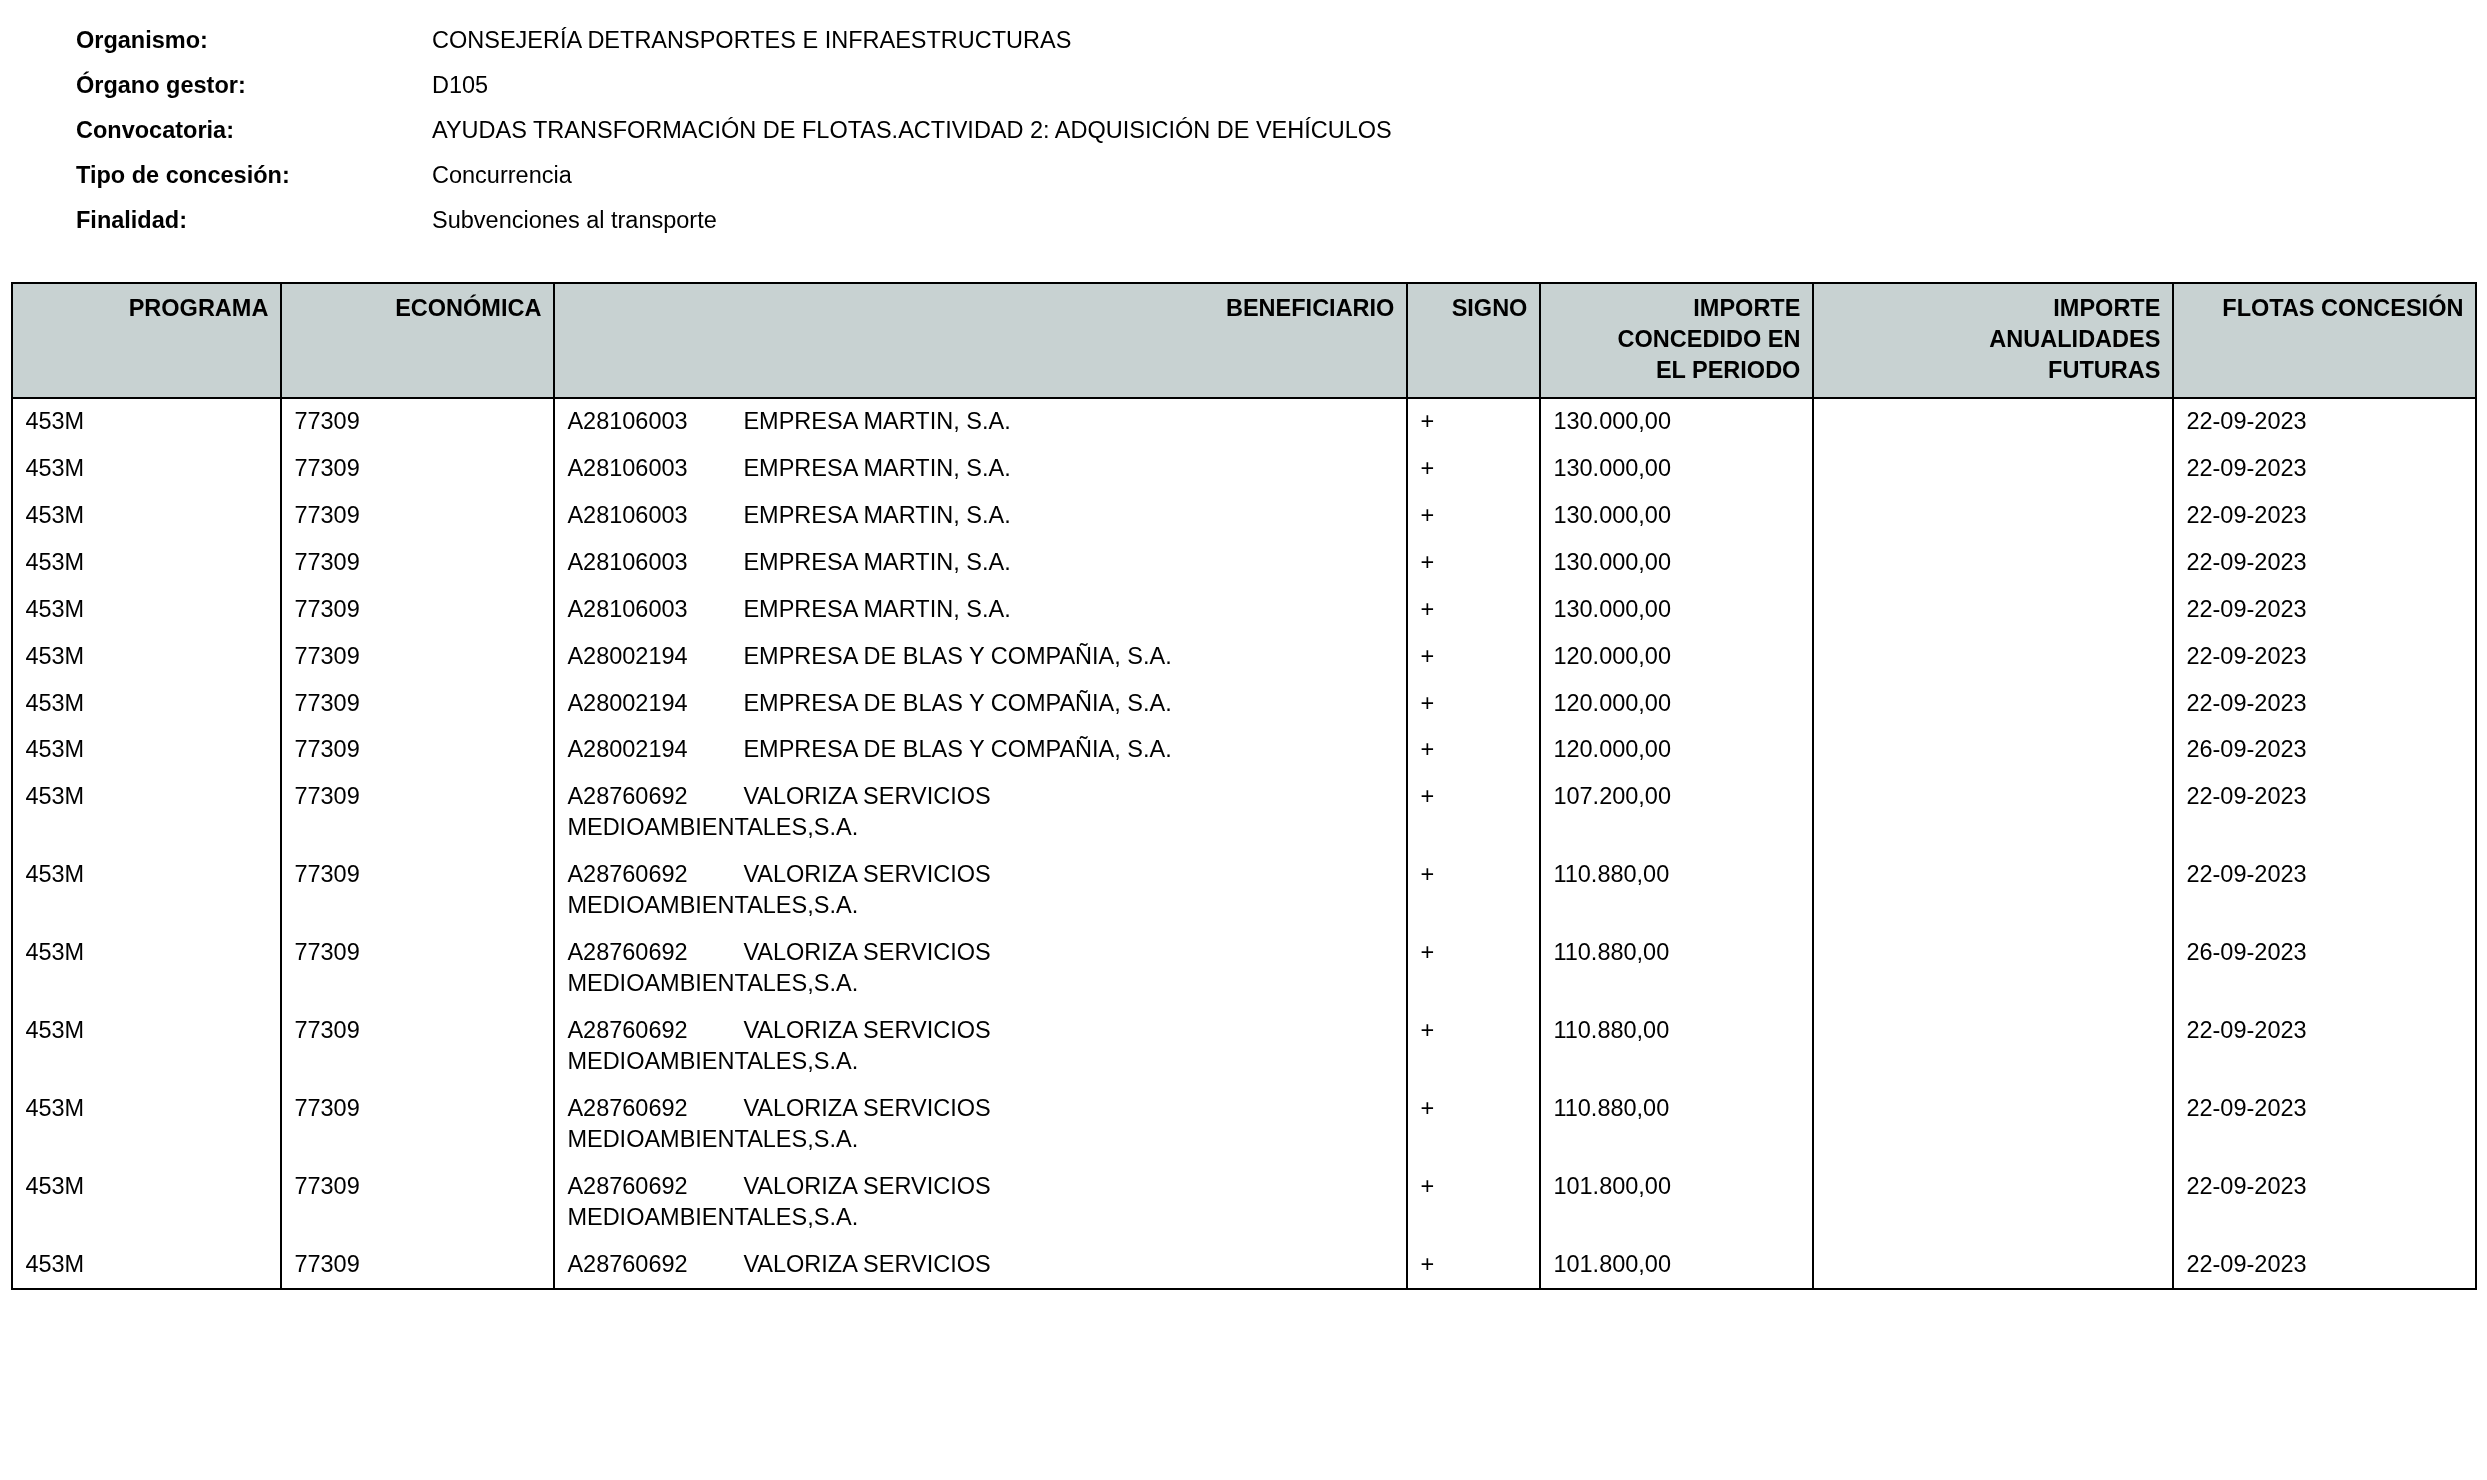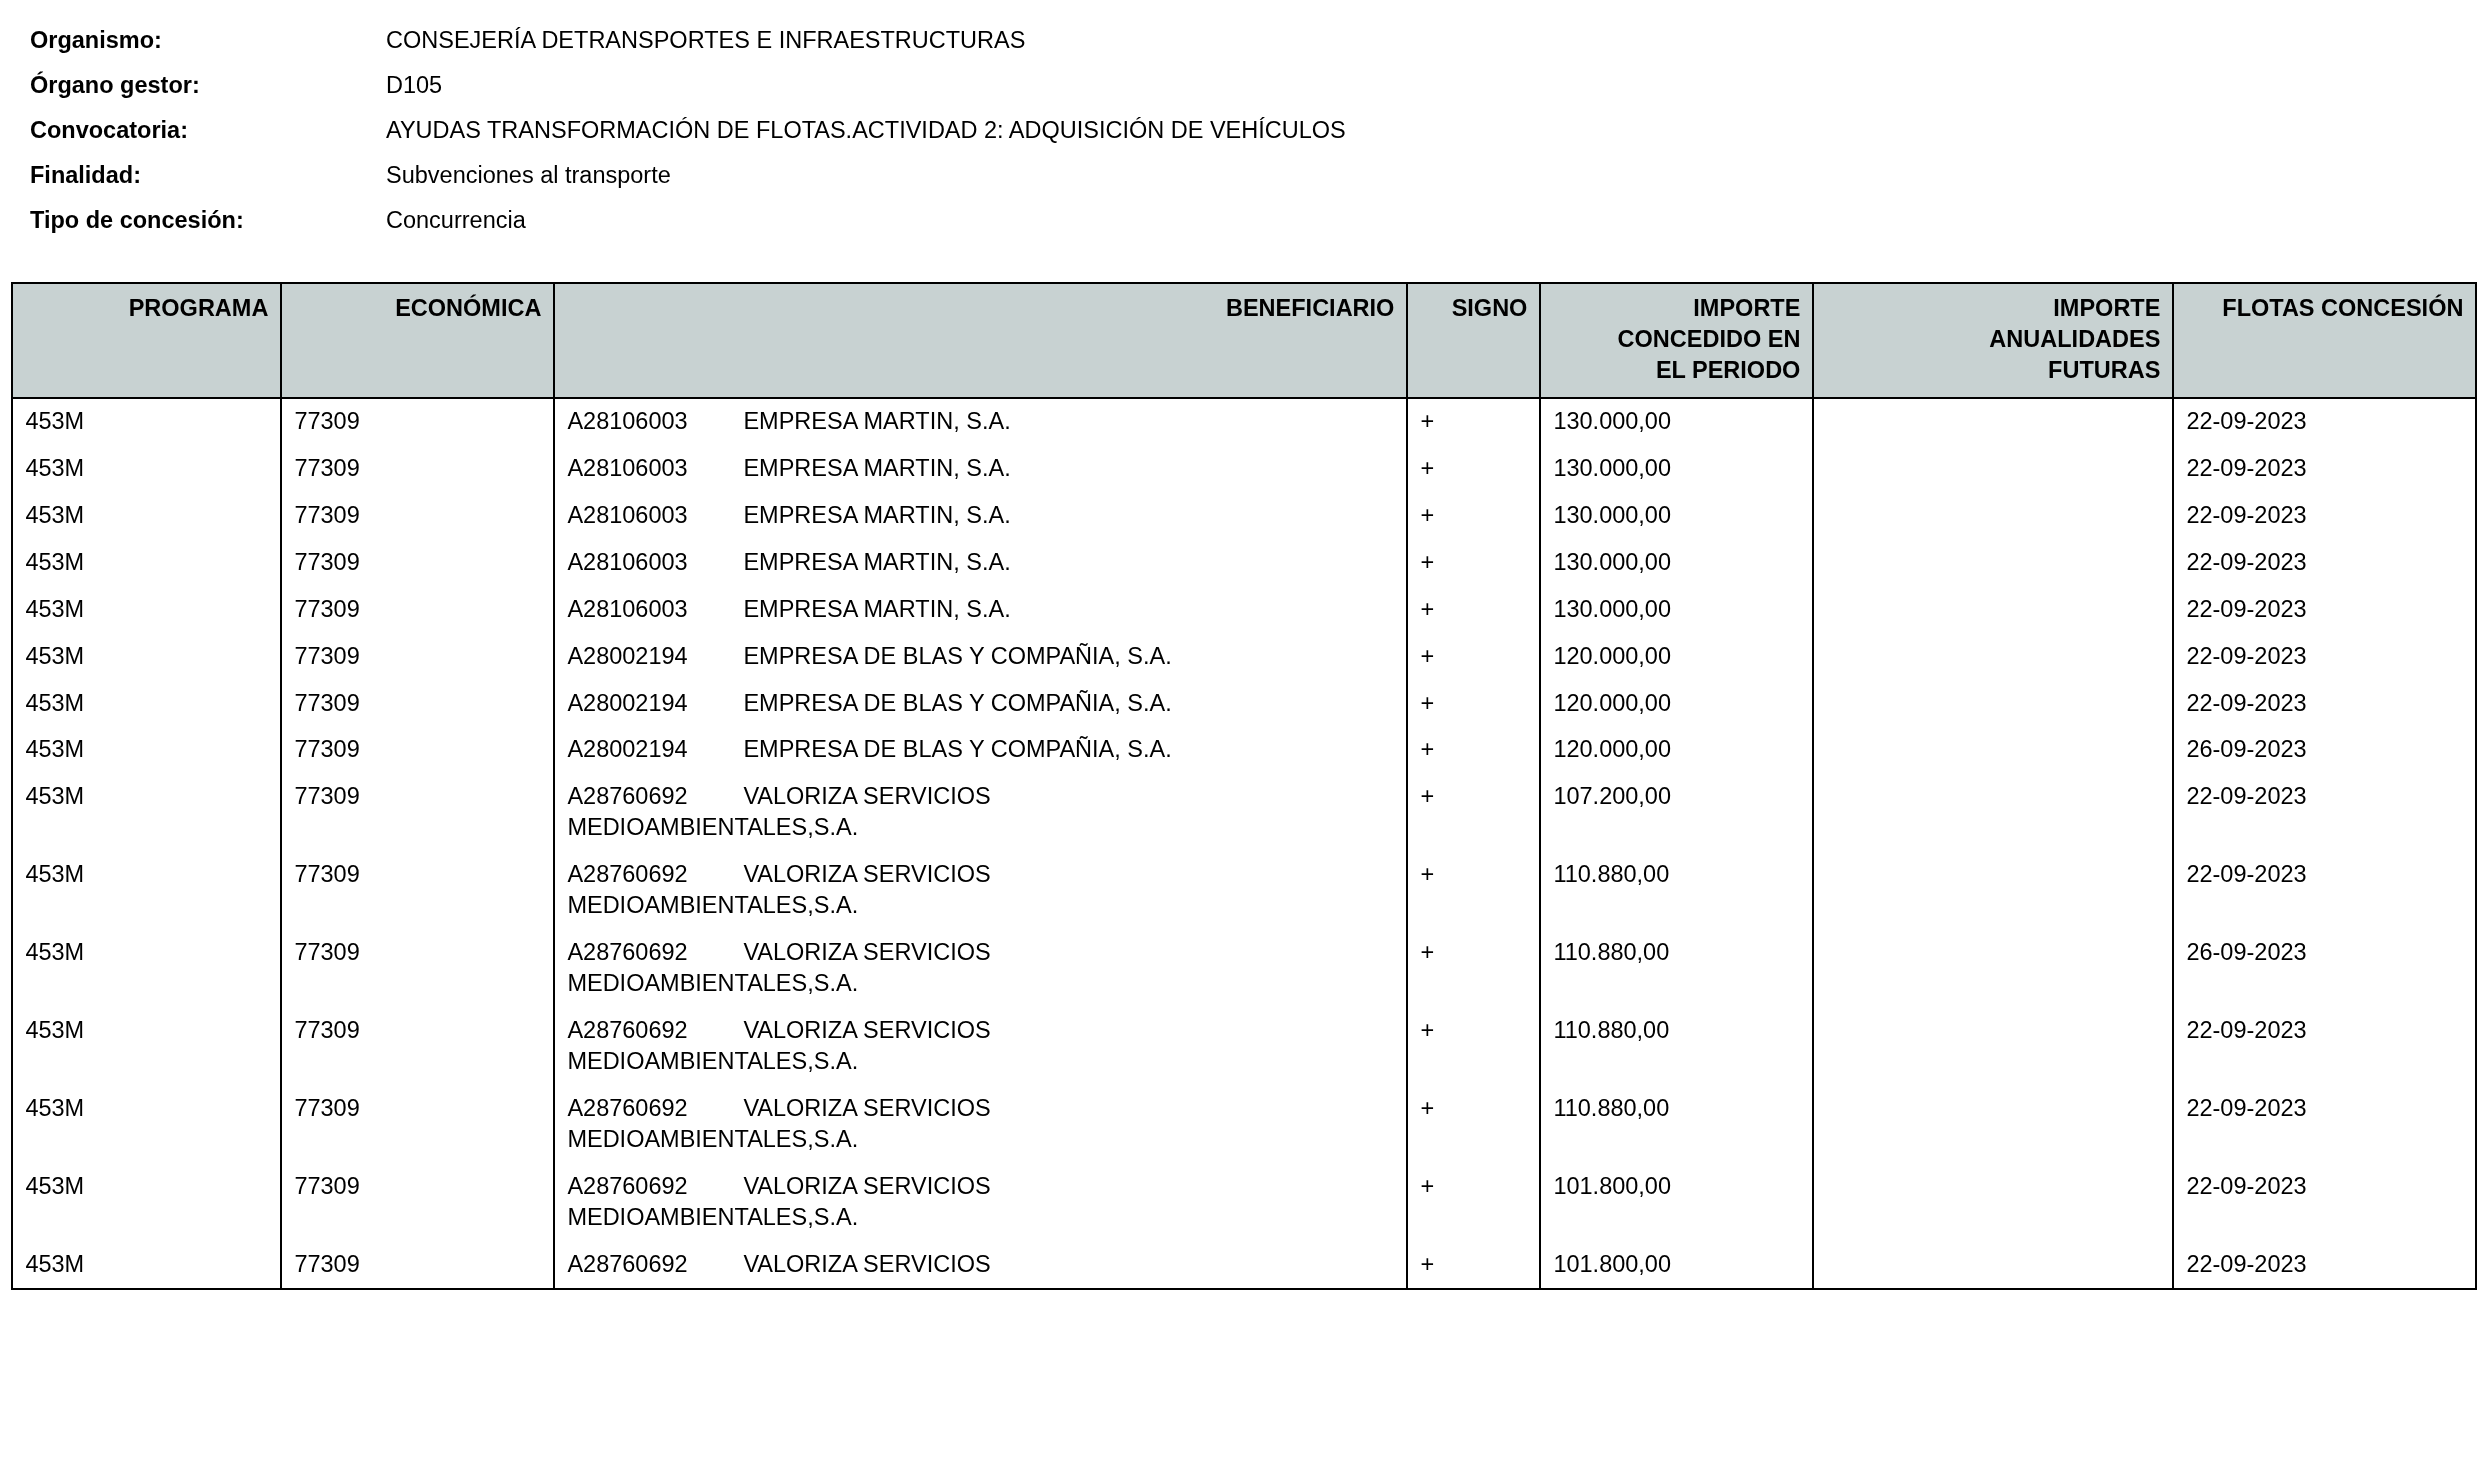--- a/index.html
+++ b/index.html
@@ -14,20 +14,21 @@
   }
   .page {
     position: relative;
     width: 2487px;
     height: 1480px;
     overflow: hidden;
   }
   
   .meta-block {
     padding: 18px 0 0 30px;
+    margin-left: 46px;
   }
   .meta-row {
     display: flex;
     line-height: 45px;
     font-size: 23.5px;
   }
   .meta-label {
     font-weight: bold;
     width: 356px;
     flex: 0 0 356px;
@@ -97,26 +98,26 @@
     </div>
     <div class="meta-row">
       <span class="meta-label">Órgano gestor:</span>
       <span class="meta-value">D105</span>
     </div>
     <div class="meta-row">
       <span class="meta-label">Convocatoria:</span>
       <span class="meta-value">AYUDAS TRANSFORMACIÓN DE FLOTAS.ACTIVIDAD 2: ADQUISICIÓN DE VEHÍCULOS</span>
     </div>
     <div class="meta-row">
+      <span class="meta-label">Tipo de concesión:</span>
+      <span class="meta-value">Concurrencia</span>
+    </div>
+    <div class="meta-row">
       <span class="meta-label">Finalidad:</span>
       <span class="meta-value">Subvenciones al transporte</span>
-    </div>
-    <div class="meta-row">
-      <span class="meta-label">Tipo de concesión:</span>
-      <span class="meta-value">Concurrencia</span>
     </div>
   </div>
 
   <table class="grants">
     <colgroup>
       <col style="width:269px">
       <col style="width:273px">
       <col style="width:853px">
       <col style="width:133px">
       <col style="width:273px">

